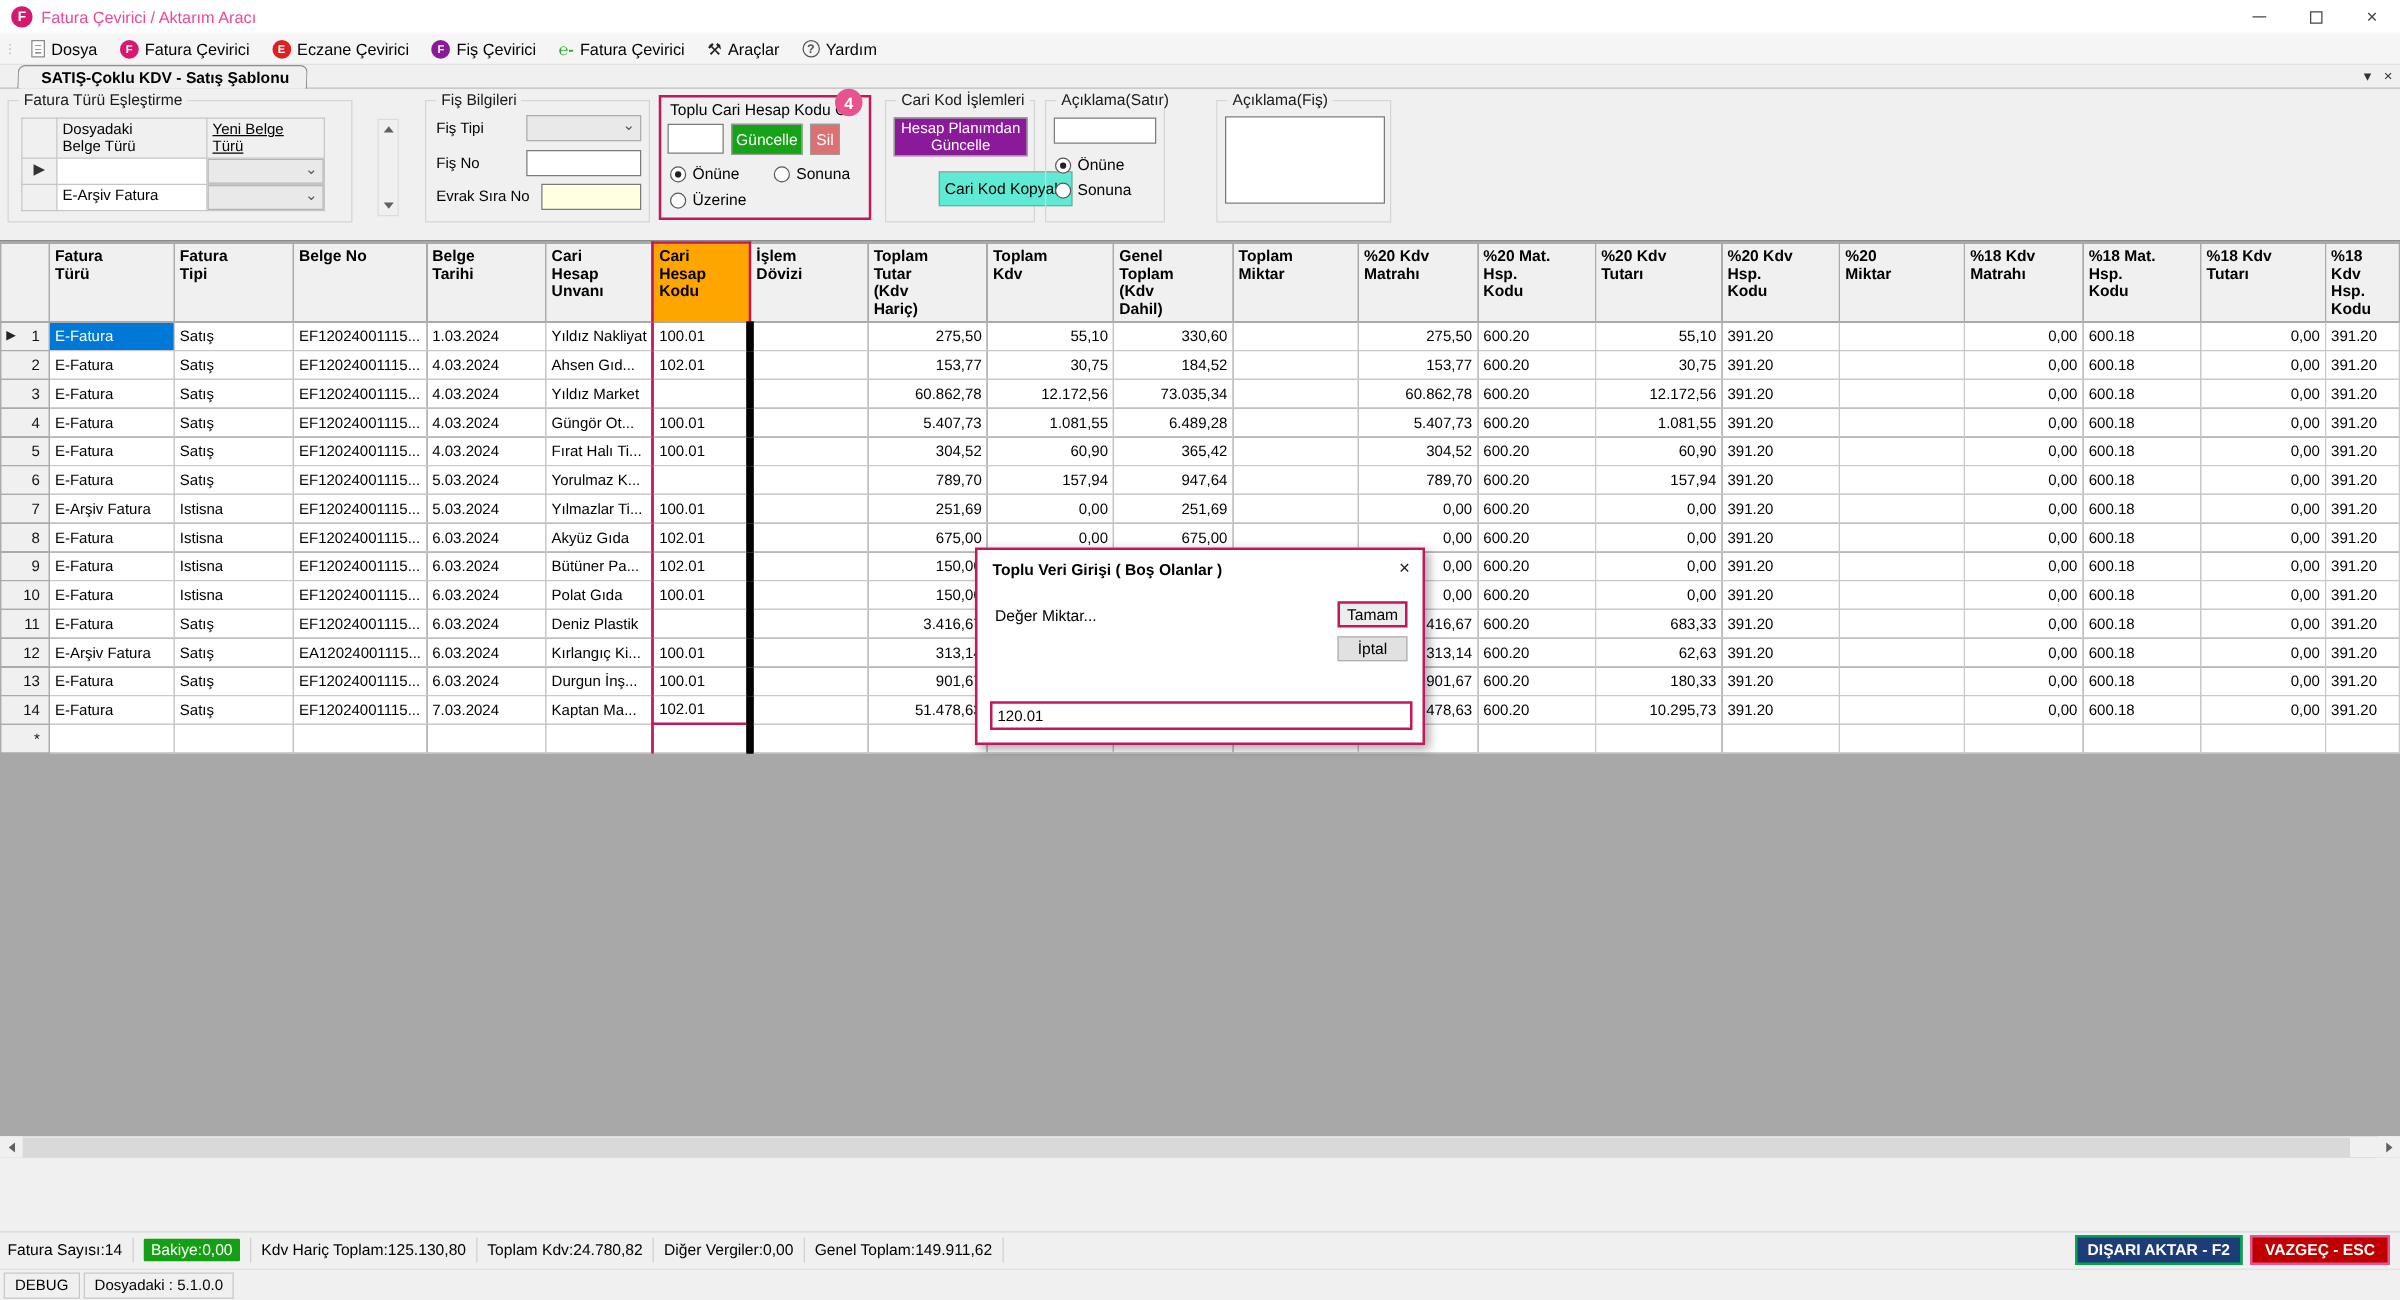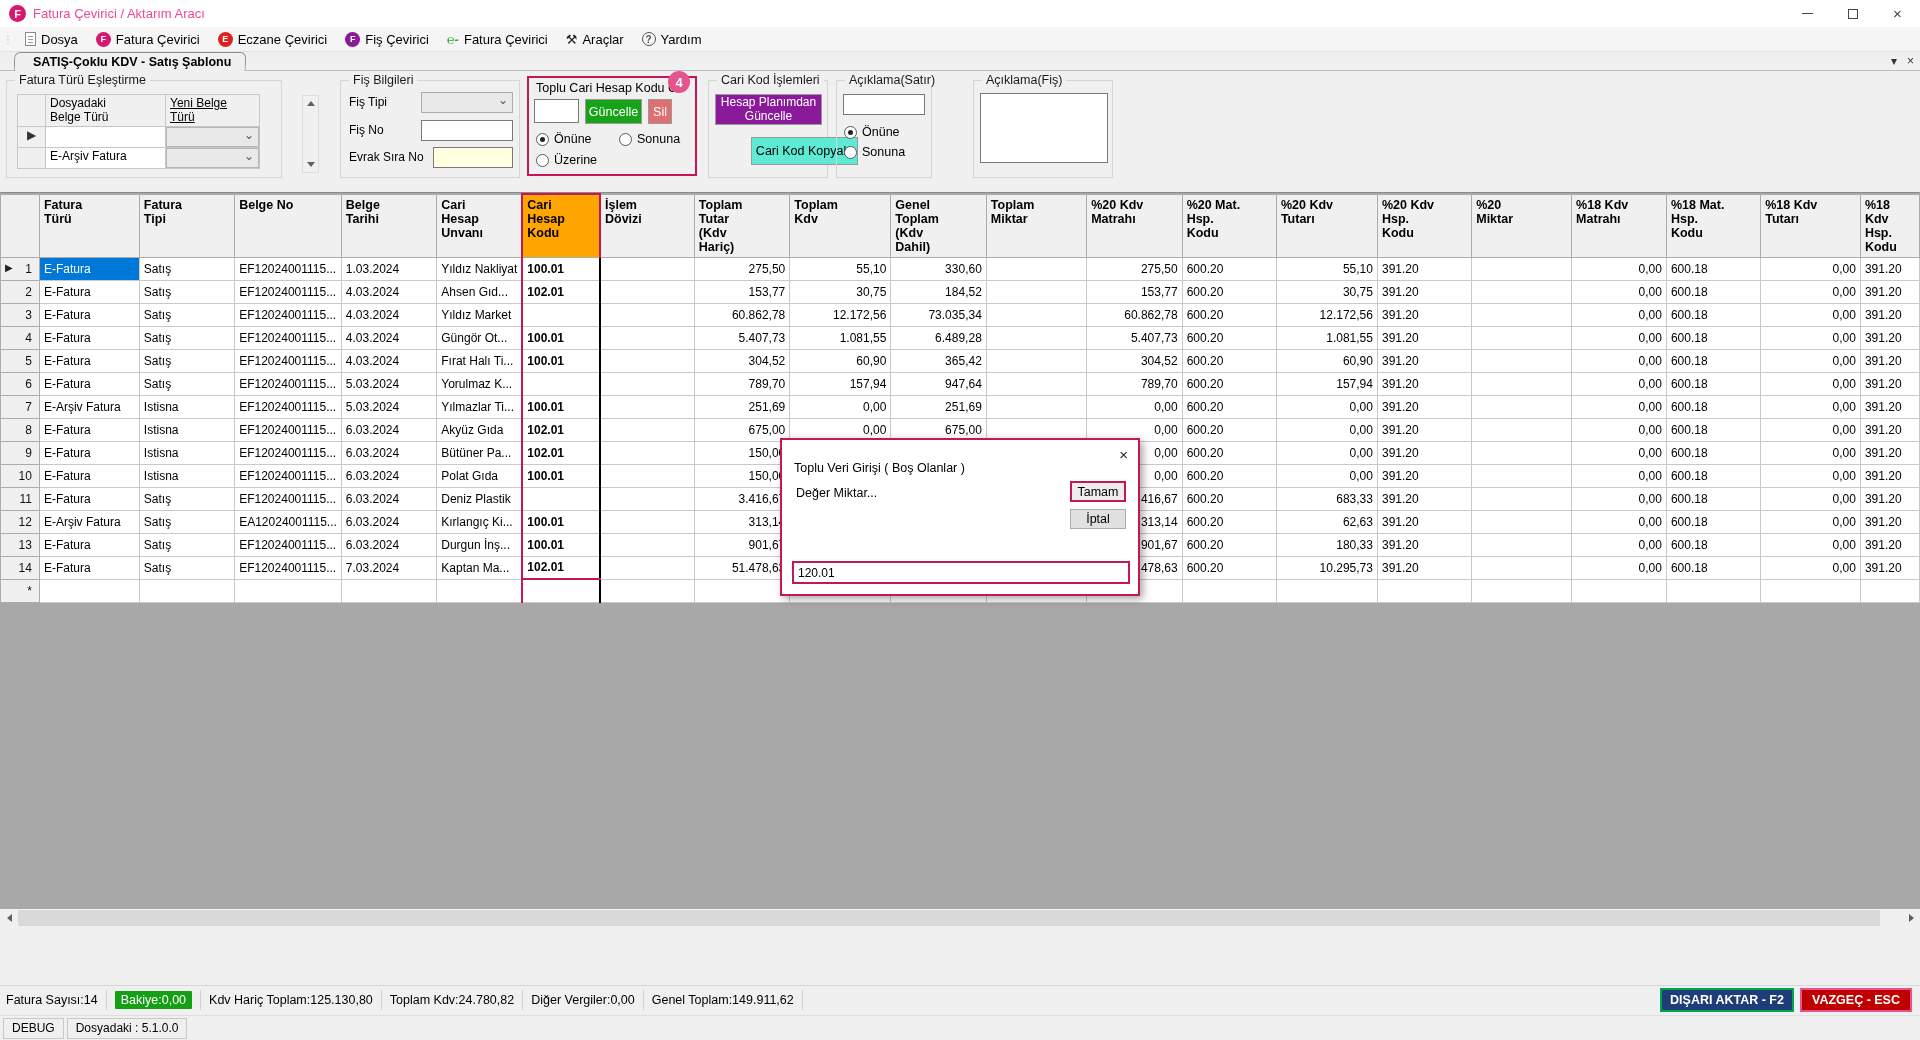--- a/index.html
+++ b/index.html
@@ -71,33 +71,33 @@
   .tri-rt { width:0; height:0; border-top:4px solid transparent; border-bottom:4px solid transparent; border-left:5px solid #606060; }
 
   
   .gridzone { position:absolute; left:0; top:192px; width:1920px; height:734px; background:#A8A8A8; overflow:hidden; border-top:1px solid #8A8A8A; }
   table.dg { border-collapse:collapse; table-layout:fixed; background:#A8A8A8; }
   .dg th { background:#F0F0F0; border:1px solid #ABABAB; font-weight:bold; font-size:12.5px; text-align:left; vertical-align:top; padding:3px 4px; white-space:pre-line; line-height:14px; height:60px; overflow:hidden; }
   .dg td { background:#fff; border:1px solid #C9C9C9; font-size:12px; padding:2px 4px; height:23px; white-space:nowrap; overflow:hidden; }
   .dg td.rowhead { background:#F0F0F0; border-color:#ABABAB; text-align:right; padding-right:7px; color:#111; }
   .dg td.ar { text-align:right; }
   .dg th.hl { background:#FFA500; border-top:2px solid #C2175B; border-left:2px solid #C2175B; border-right:2px solid #C2175B; }
-  .dg td.hlcol { border-left:2px solid #C2175B; border-right:2px solid #000000;font-weight:bold; }
+  .dg td.hlcol { border-left:2px solid #C2175B; border-right:6px solid #000000; }
   .dg td.hlbot { border-bottom:2px solid #C2175B; }
   .dg td.selcell { background:#0078D7; color:#fff; }
   .selmark { float:left; font-size:10px; color:#222; }
 
   
   .hsb { position:absolute; left:0; top:716px; width:1920px; height:18px; background:#F0F0F0; }
   .hsb .abox { position:absolute; top:0; width:18px; height:18px; background:#F0F0F0; display:flex; align-items:center; justify-content:center; }
   .hsb .thumb { position:absolute; left:18px; top:1px; width:1862px; height:16px; background:#D9D9D9; }
 
   
   .dialog { position:absolute; left:780px; top:438px; width:360px; height:158px; background:#fff; border:2px solid #C2175B; box-shadow:3px 3px 8px rgba(0,0,0,.35); z-index:20; }
-  .dlg-title { position:absolute; left:12px; top:21px; font-size:12.5px; }
+  .dlg-title { position:absolute; left:12px; top:9px; font-size:12.5px;font-weight:bold; }
   .dlg-close { position:absolute; right:10px; top:6px; font-size:15px; color:#222; }
   .dlg-prompt { position:absolute; left:14px; top:46px; font-size:12.5px; }
   .dlg-ok { position:absolute; right:12px; top:41px; width:56px; height:21px; border:2px solid #C2175B; background:#EDEDED; font-size:12.5px; display:flex; align-items:center; justify-content:center; }
   .dlg-cancel { position:absolute; right:12px; top:69px; width:56px; height:20px; border:1px solid #ADADAD; background:#E1E1E1; font-size:12.5px; display:flex; align-items:center; justify-content:center; }
   .dlg-input { position:absolute; left:10px; bottom:10px; width:338px; height:23px; border:2px solid #C2175B; font-size:12px; padding:0 4px; font-family:"Liberation Sans",sans-serif; }
 
   
   .statusbar { position:absolute; left:0; top:985px; width:1920px; height:28px; background:#F0F0F0; border-top:1px solid #D5D5D5; display:flex; align-items:center; font-size:12.5px; }
   .sseg { padding:0 8px; height:20px; display:flex; align-items:center; border-right:1px solid #D0D0D0; }
   .sseg:first-child { padding-left:6px; }

